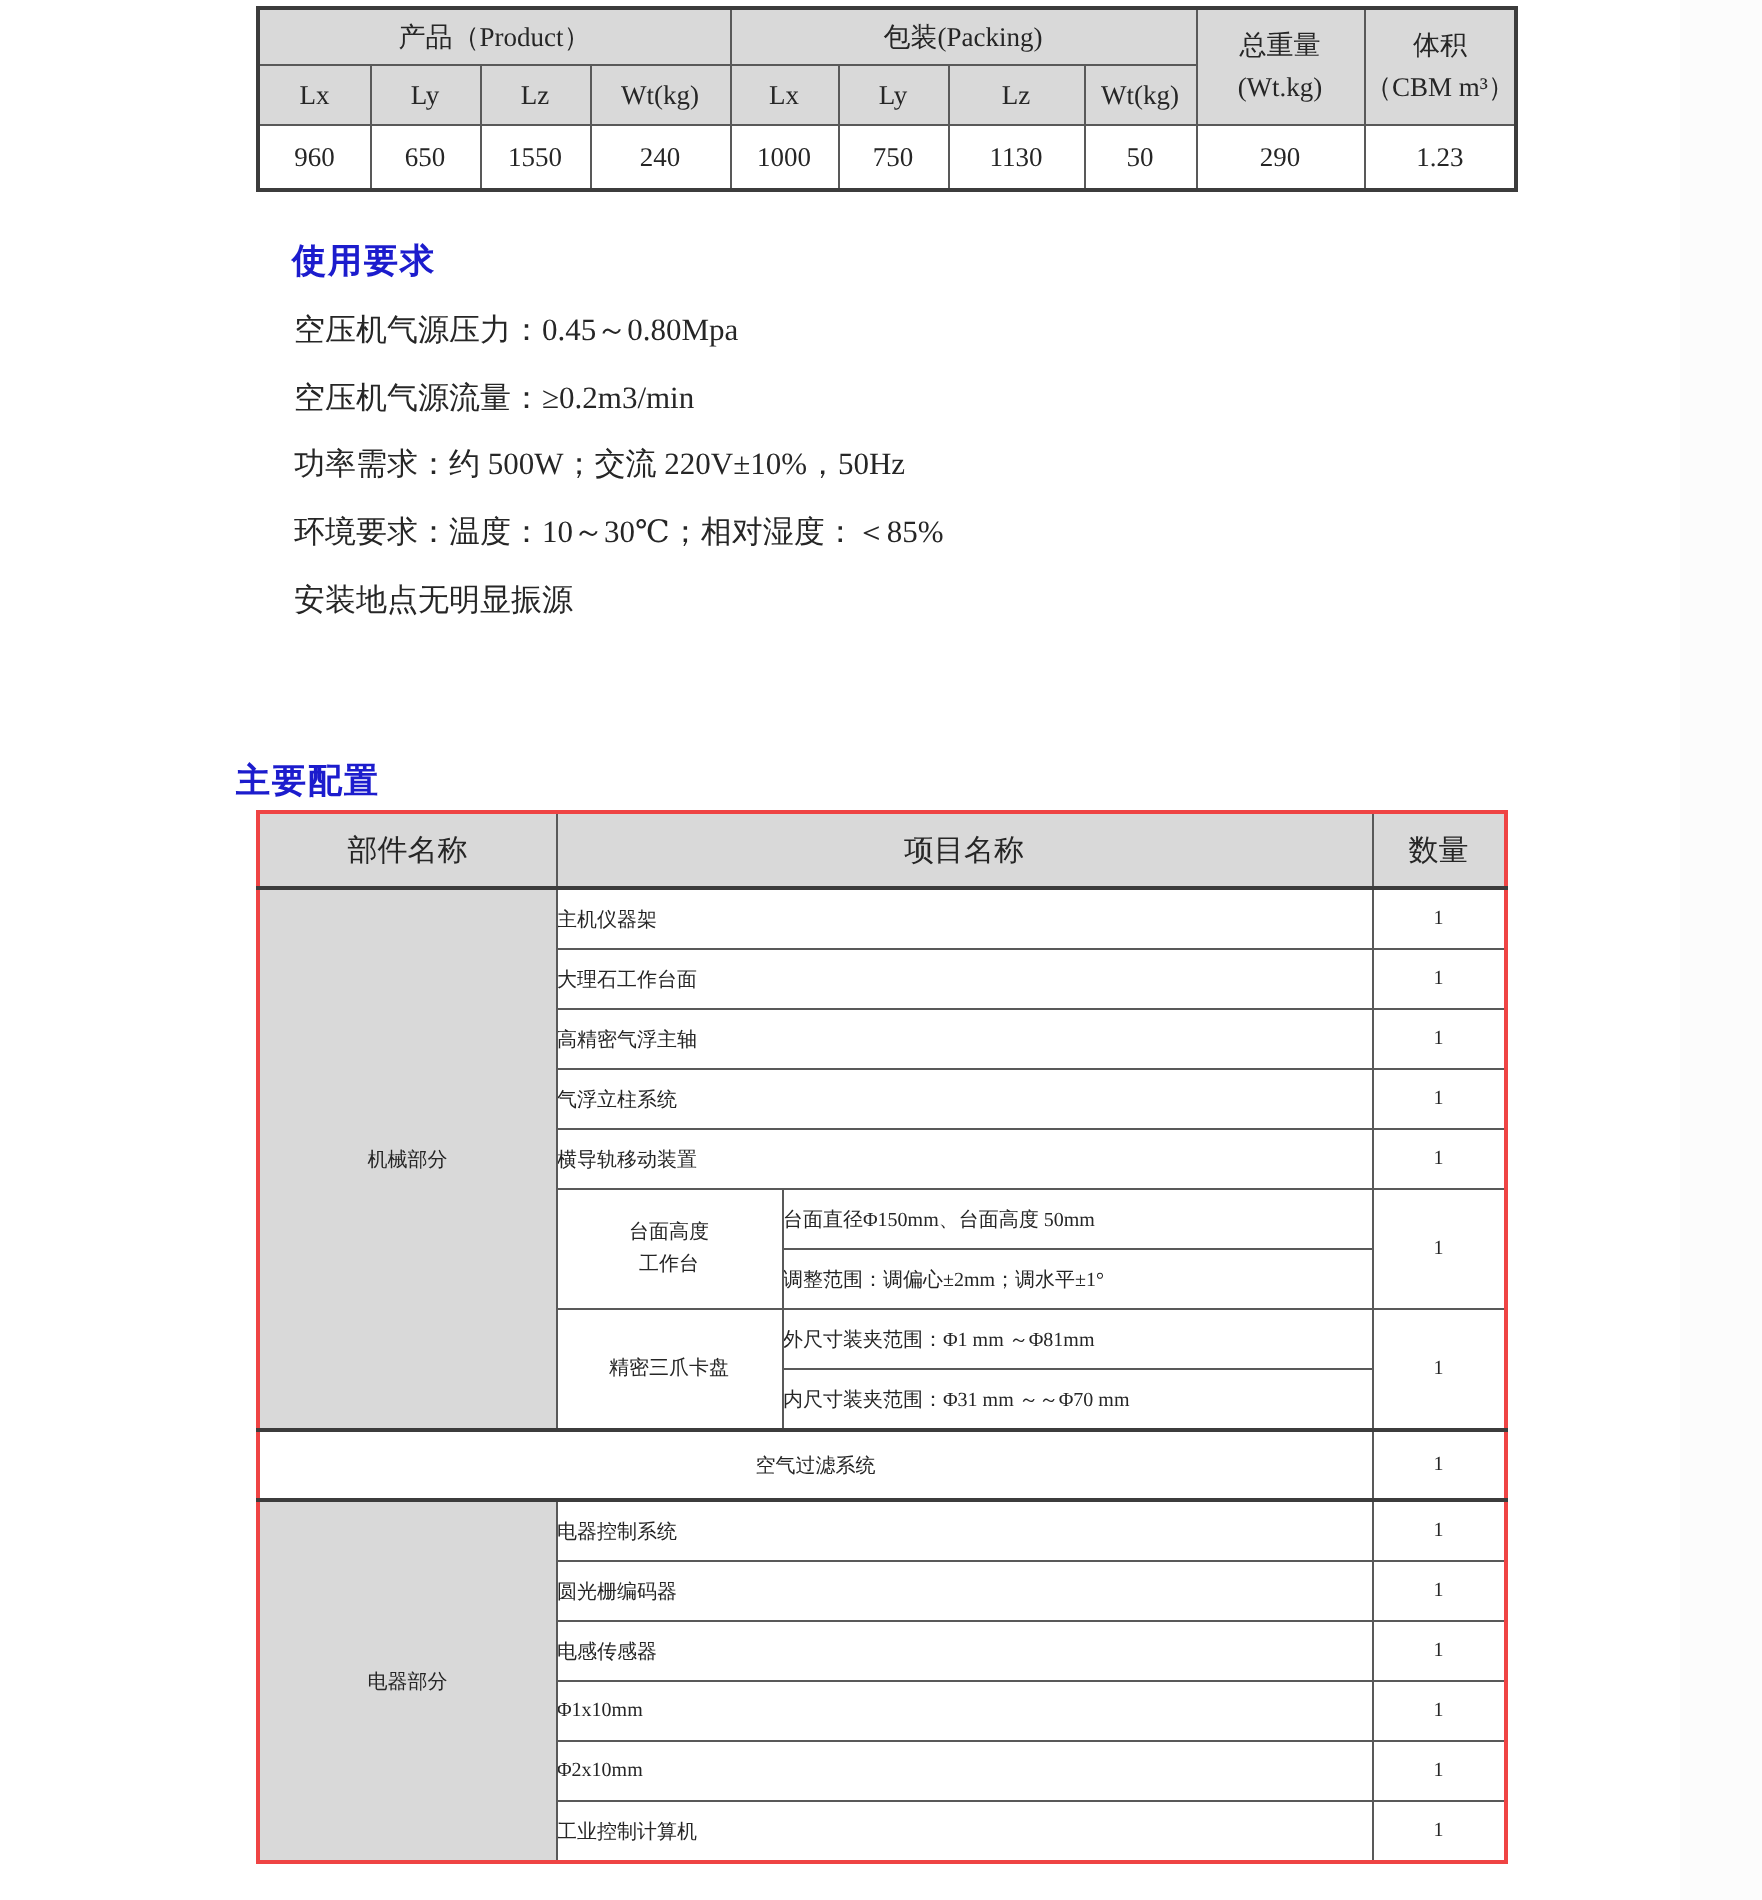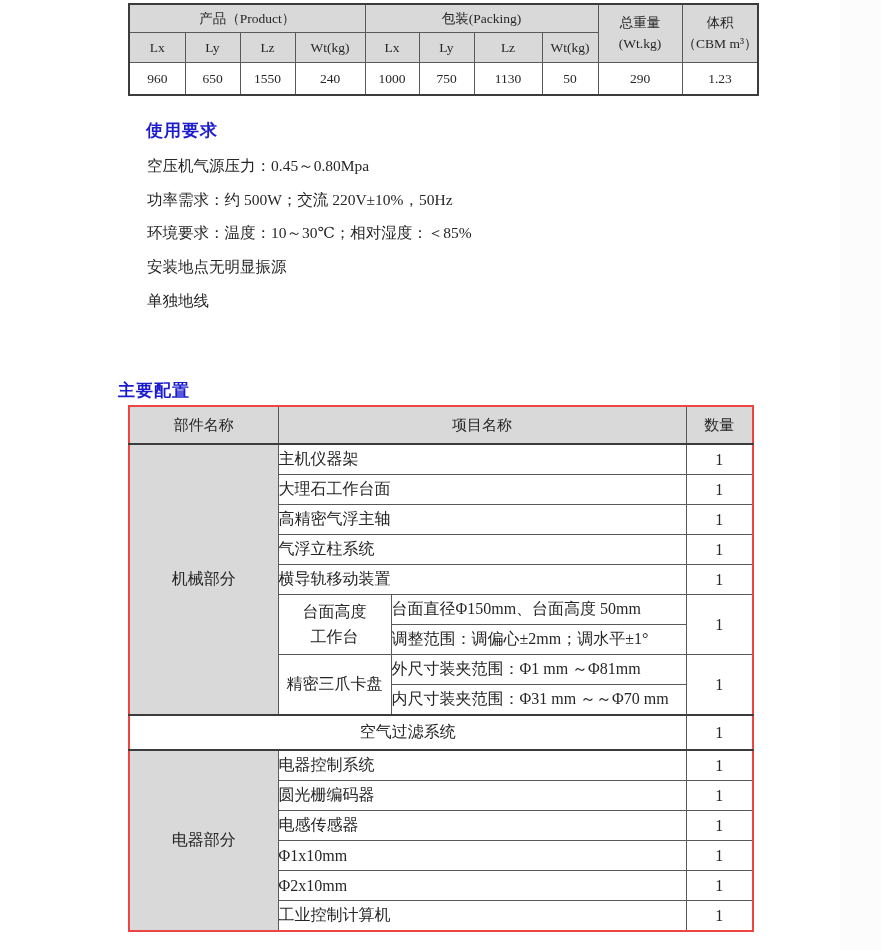--- a/index.html
+++ b/index.html
@@ -23,21 +23,21 @@
   
   .sec-title {
     position:absolute; left:118px; color:#1c1ccd; font-weight:bold;
     font-size:17px; letter-spacing:1px;
   }
   .usage-list { position:absolute; left:147px; top:149px; }
   .usage-line { height:33.7px; line-height:33.7px; font-size:15.5px; white-space:nowrap; }
   
   .cfg-table { position:absolute; left:128px; top:405px; border:2px solid #ef4444;padding-left:12px; }
   .cfg-table td {
-    border:1px solid #595959; vertical-align:middle; font-size:16px;
+    border:1px solid #595959; vertical-align:middle; font-size:10px;
     padding:0; overflow:hidden; white-space:nowrap;
   }
   .cfg-table .head td { height:36px; background:#d9d9d9; text-align:center; font-size:15px; border-bottom:2px solid #3c3c3c; }
   .cfg-table .row td { height:29px; }
   .item { text-align:left; padding-left:11px; }
   .qty { text-align:center; }
   .group { background:#d9d9d9; text-align:center; }
   .sub-label { text-align:center; line-height:1.55; }
   .spec { text-align:left; padding-left:11px; }
   .sep-top td, .sep-top { border-top:2px solid #3c3c3c !important; }
@@ -96,24 +96,24 @@
       <td>50</td>
       <td>290</td>
       <td>1.23</td>
     </tr>
   </tbody>
     </table>
 
   <div class="sec-title" style="top:119px;margin-left:28px;">使用要求</div>
   <div class="usage-list">
     <div class="usage-line">空压机气源压力：0.45～0.80Mpa</div>
+    <div class="usage-line">空压机气源流量：≥0.2m3/min</div>
     <div class="usage-line">功率需求：约 500W；交流 220V±10%，50Hz</div>
     <div class="usage-line">环境要求：温度：10～30℃；相对湿度：＜85%</div>
     <div class="usage-line">安装地点无明显振源</div>
-    <div class="usage-line">单独地线</div>
   </div>
 
   <div class="sec-title" style="top:379px;">主要配置</div>
 
   <table class="cfg-table">
     <colgroup>
       <col style="width:149px">
         <col style="width:113px">
         <col style="width:295px">
         <col style="width:67px">

